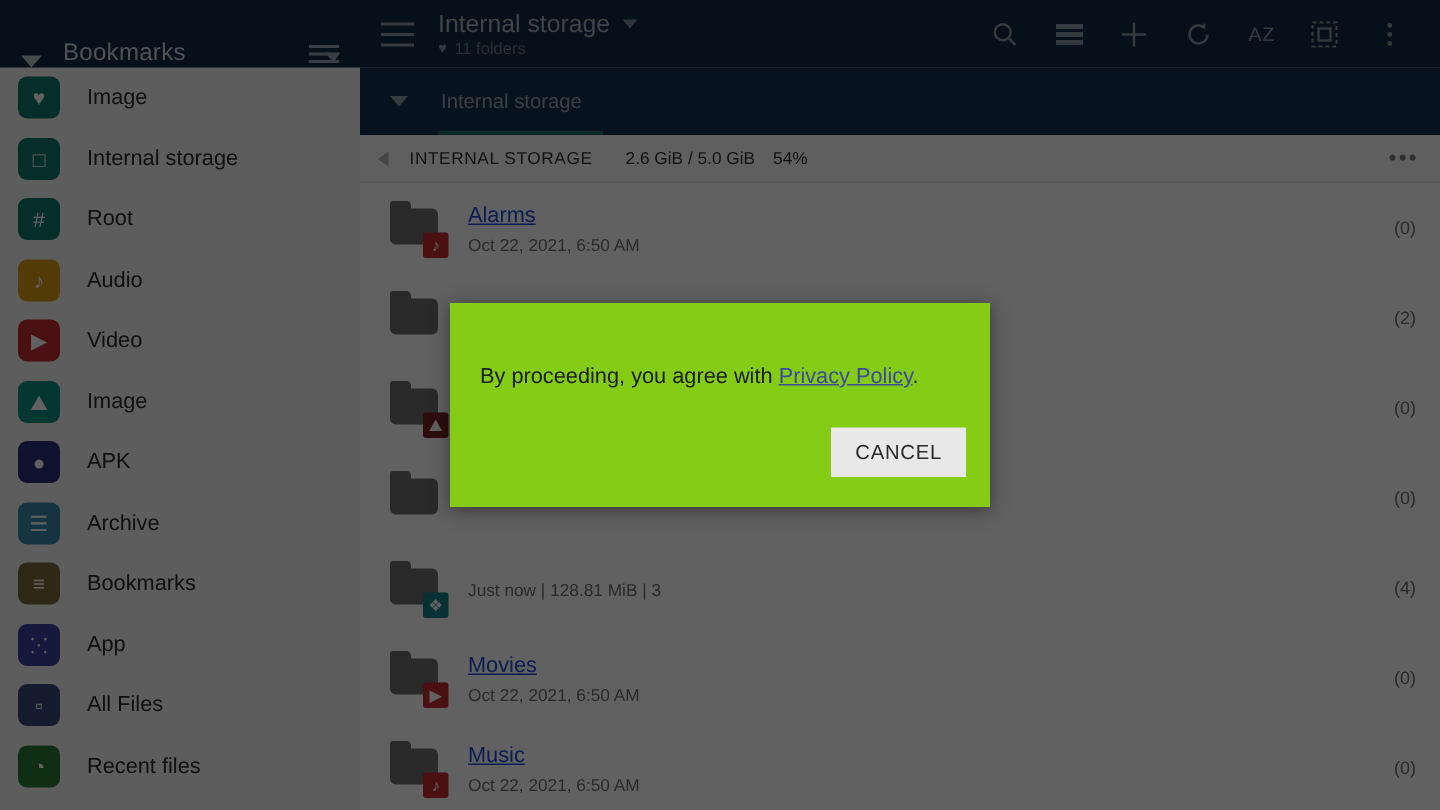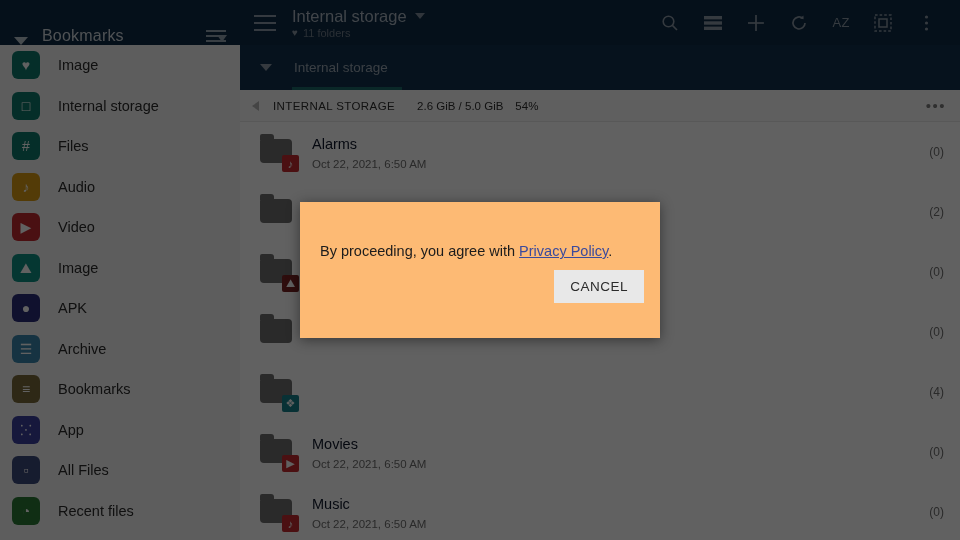--- a/index.html
+++ b/index.html
@@ -109,43 +109,43 @@
   .folder:before {
     content:""; position:absolute; left:0; top:-5px; width:14px; height:6px;
     background:#6f6f6f; border-radius:2px 3px 0 0;
   }
   .badge {
     position: absolute; right: -1px; bottom: 0px; width: 17px; height: 17px;
     display:flex;align-items:center;justify-content:center;
     font-size: 11px; color: #fff; border-radius: 2px;
   }
   .fmeta { flex: 1; min-width: 0; }
-  .fname { font-size: 14.5px; color: #0f172a; line-height: 20px; }
+  .fname { font-size: 14.5px; color: #1d4ed8; line-height: 20px; text-decoration: underline; }
   .fsub  { font-size: 11.5px; color: #6e6e6e; margin-top: 4px; }
   .fcount { font-size: 12px; color: #6e6e6e; }
 
   
   #overlay {
     position: absolute; inset: 0; background: rgba(0,0,0,0.62); z-index: 50;
   }
 
   
   #dialog {
     position: absolute; left: 300px; top: 202px; width: 360px; height: 136px;
-    background: #fdba74; z-index: 60;
+    background: #84cc16; z-index: 60;
     box-shadow: 0 2px 12px rgba(0,0,0,.45);
     display: flex; flex-direction: column;
   }
   #dialog-text {
     padding: 40px 24px 0 20px; font-size: 14.5px; color: #1c1c1c; line-height: 1.3;
   }
   #privacy-link { color: #3b4a9c; text-decoration: underline; }
   #dialog-actions {
     margin-top: auto; display: flex; align-items: center; justify-content: flex-end;
-    gap: 14px; padding: 0 16px 35px 0;
+    gap: 14px; padding: 0 16px 20px 0;
   }
   #cancel-button {
     background: #e8e8e8; border: none; color: #2b2b2b; font-size: 13.5px;
     letter-spacing: .5px; padding: 9px 16px; font-family: inherit; cursor: pointer;
   }
   #ok-highlight {
     border: 4px solid #ef3b12; padding: 3px; background: #ffffff; line-height: 0;
   }
   #ok-button {
     background: #2e88d6; border: none; color: #ffffff; font-size: 13.5px;
@@ -172,21 +172,21 @@
         <div class="side-item">
           <span class="side-ico" style="background: rgb(15, 122, 109);">♥</span>
           <span class="side-label">Image</span>
         </div>
         <div class="side-item">
           <span class="side-ico" style="background: rgb(15, 122, 109);">□</span>
           <span class="side-label">Internal storage</span>
         </div>
         <div class="side-item">
           <span class="side-ico" style="background: rgb(15, 122, 109);">#</span>
-          <span class="side-label">Files</span>
+          <span class="side-label">Root</span>
         </div>
         <div class="side-item">
           <span class="side-ico" style="background: rgb(217, 155, 19);">♪</span>
           <span class="side-label">Audio</span>
         </div>
         <div class="side-item">
           <span class="side-ico" style="background: rgb(195, 42, 48);">▶</span>
           <span class="side-label">Video</span>
         </div>
         <div class="side-item">
@@ -337,20 +337,21 @@
             <div class="fsub"></div>
           </div>
           <span class="fcount">(0)</span>
         </div>
         <div class="frow">
           <span class="ficon">
             <span class="folder"></span>
             <span class="badge" style="background: rgb(23, 128, 140);">❖</span>
           </span>
           <div class="fmeta">
+            <div class="fsub">Just now | 128.81 MiB | 3</div>
           </div>
           <span class="fcount">(4)</span>
         </div>
         <div class="frow">
           <span class="ficon">
             <span class="folder"></span>
             <span class="badge" style="background: rgb(196, 43, 48);">▶</span>
           </span>
           <div class="fmeta">
             <div class="fname">Movies</div>

